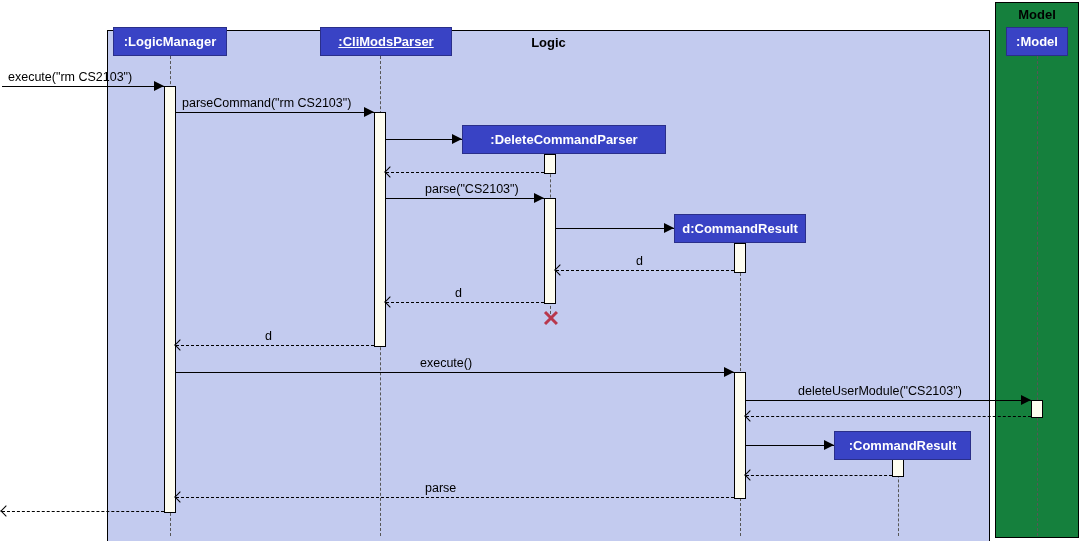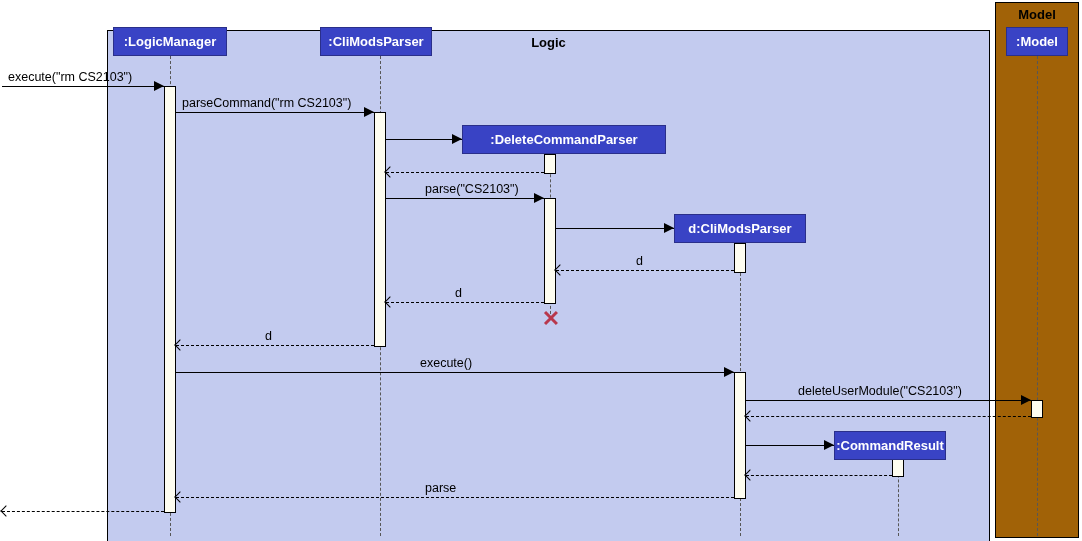--- a/index.html
+++ b/index.html
@@ -28,21 +28,21 @@
       width: 883px;
       height: 536px;
       background: #c3cbef;
       margin-top: 28px;
     }
     .model-frame {
       left: 995px;
       top: 2px;
       width: 84px;
       height: 536px;
-      background: #a16207;
+      background: #15803d;
     }
     .participant {
       position: absolute;
       background: #3943c5;
       color: #fff;
       border: 1.5px solid #2a2f8a;
       padding: 6px 0;
       font-weight: bold;
       text-align: center;
       z-index: 5;
@@ -102,24 +102,24 @@
 <body>
 
 <div class="frame logic-frame">
   <div class="frame-title">Logic</div>
 </div>
 <div class="frame model-frame">
   <div class="frame-title">Model</div>
 </div>
 
 <div class="participant" style="left:113px; top:27px; width:114px;">:LogicManager</div>
-<div class="participant" style="left:320px; top:27px; width:112px;">:CliModsParser</div>
+<div class="participant" style="left:320px; top:27px; width:132px;text-decoration:underline;">:CliModsParser</div>
 <div class="participant" style="left:462px; top:125px; width:204px;">:DeleteCommandParser</div>
-<div class="participant" style="left:674px; top:214px; width:132px;">d:CliModsParser</div>
-<div class="participant" style="left:834px; top:431px; width:112px;">:CommandResult</div>
+<div class="participant" style="left:674px; top:214px; width:132px;">d:CommandResult</div>
+<div class="participant" style="left:834px; top:431px; width:137px;">:CommandResult</div>
 <div class="participant" style="left:1006px; top:27px; width:62px;">:Model</div>
 
 <div class="lifeline" style="left:170px; top:56px; height:480px;"></div>
 <div class="lifeline" style="left:380px; top:56px; height:480px;"></div>
 <div class="lifeline" style="left:550px; top:154px; height:165px;"></div>
 <div class="lifeline" style="left:740px; top:243px; height:293px;"></div>
 <div class="lifeline" style="left:898px; top:460px; height:76px;"></div>
 <div class="lifeline" style="left:1037px; top:56px; height:480px;"></div>
 
 <div class="activation" style="left:164px; top:86px; height:427px;"></div>

